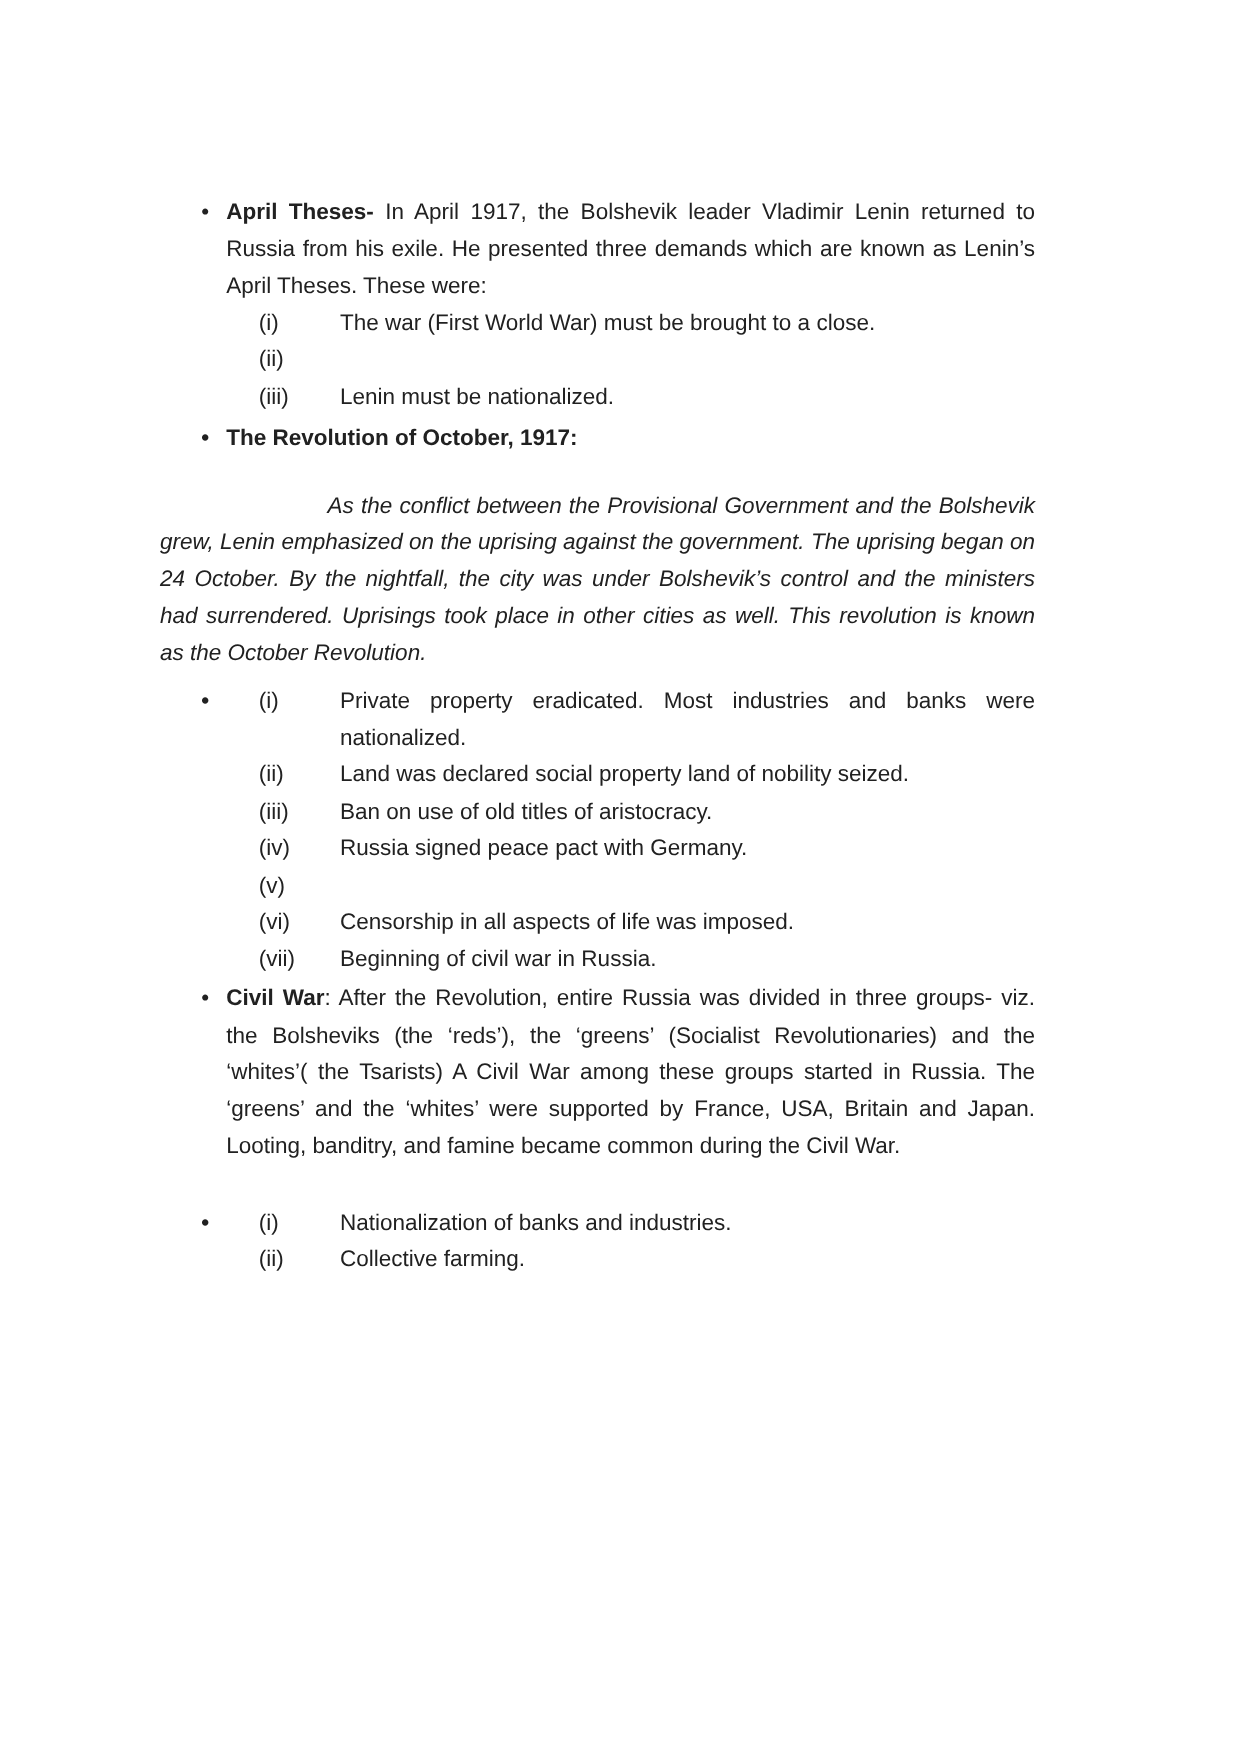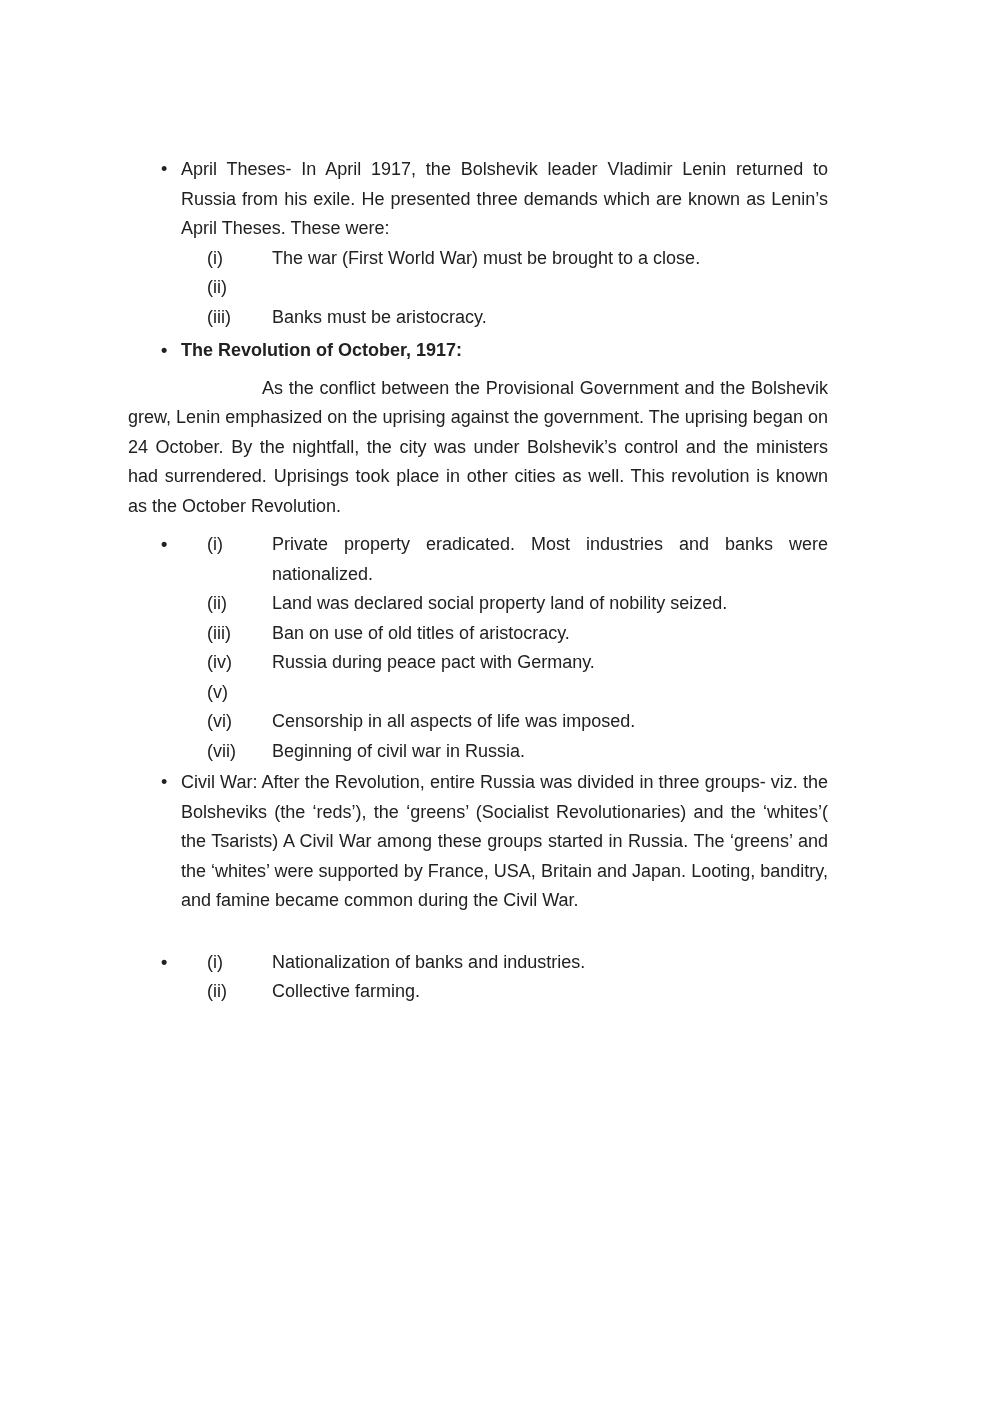--- a/index.html
+++ b/index.html
@@ -25,39 +25,40 @@
   }
   .bullet-item {
     position: relative;
     padding-left: 53px;
     text-align: justify;
   }
   .bullet-item > .marker {
     position: absolute;
     left: 33px; top: 0;
   }
-  .bold { font-weight: normal; }
+  .bold { font-weight: bold; }
   .heading { font-weight: bold; text-align: left; }
   .mt-4 { margin-top: 4px; }
   .mt-2 { margin-top: 2px; }
   .roman-item { display: flex; }
   .roman-item > .num {
     flex: 0 0 65px;
     padding-left: 79px;
     box-sizing: content-box;
   }
   .roman-item > .txt {
     flex: 1;
     text-align: justify;
   }
   .para {
     text-align: justify;
     text-indent: 134px;
-    margin-top: 8px;
+    margin-top: 24px;
     margin-bottom: 9px;
+    font-style: italic;
   }
   .gap-line { height: 32px; }
 </style>
 </head>
 <body>
 
 <div class="page">
   <div class="content">
 
     <div class="bullet-item">
@@ -67,21 +68,21 @@
 
     <div class="roman-item">
       <span class="num">(i)</span>
       <span class="txt">The war (First World War) must be brought to a close.</span>
     </div>
     <div class="roman-item">
       <span class="num">(ii)</span>
     </div>
     <div class="roman-item">
       <span class="num">(iii)</span>
-      <span class="txt">Banks must be aristocracy.</span>
+      <span class="txt">Lenin must be nationalized.</span>
     </div>
 
     <div class="bullet-item heading mt-4">
       <span class="marker">•</span>
       <span>The Revolution of October, 1917:</span>
     </div>
 
     <div class="para">As the conflict between the Provisional Government and the Bolshevik grew, Lenin emphasized on the uprising against the government. The uprising began on 24 October. By the nightfall, the city was under Bolshevik’s control and the ministers had surrendered. Uprisings took place in other cities as well. This revolution is known as the October Revolution.</div>
 
     <div class="bullet-item heading">
@@ -95,21 +96,21 @@
     <div class="roman-item">
       <span class="num">(ii)</span>
       <span class="txt">Land was declared social property land of nobility seized.</span>
     </div>
     <div class="roman-item">
       <span class="num">(iii)</span>
       <span class="txt">Ban on use of old titles of aristocracy.</span>
     </div>
     <div class="roman-item">
       <span class="num">(iv)</span>
-      <span class="txt">Russia during peace pact with Germany.</span>
+      <span class="txt">Russia signed peace pact with Germany.</span>
     </div>
     <div class="roman-item">
       <span class="num">(v)</span>
     </div>
     <div class="roman-item">
       <span class="num">(vi)</span>
       <span class="txt">Censorship in all aspects of life was imposed.</span>
     </div>
     <div class="roman-item">
       <span class="num">(vii)</span>

